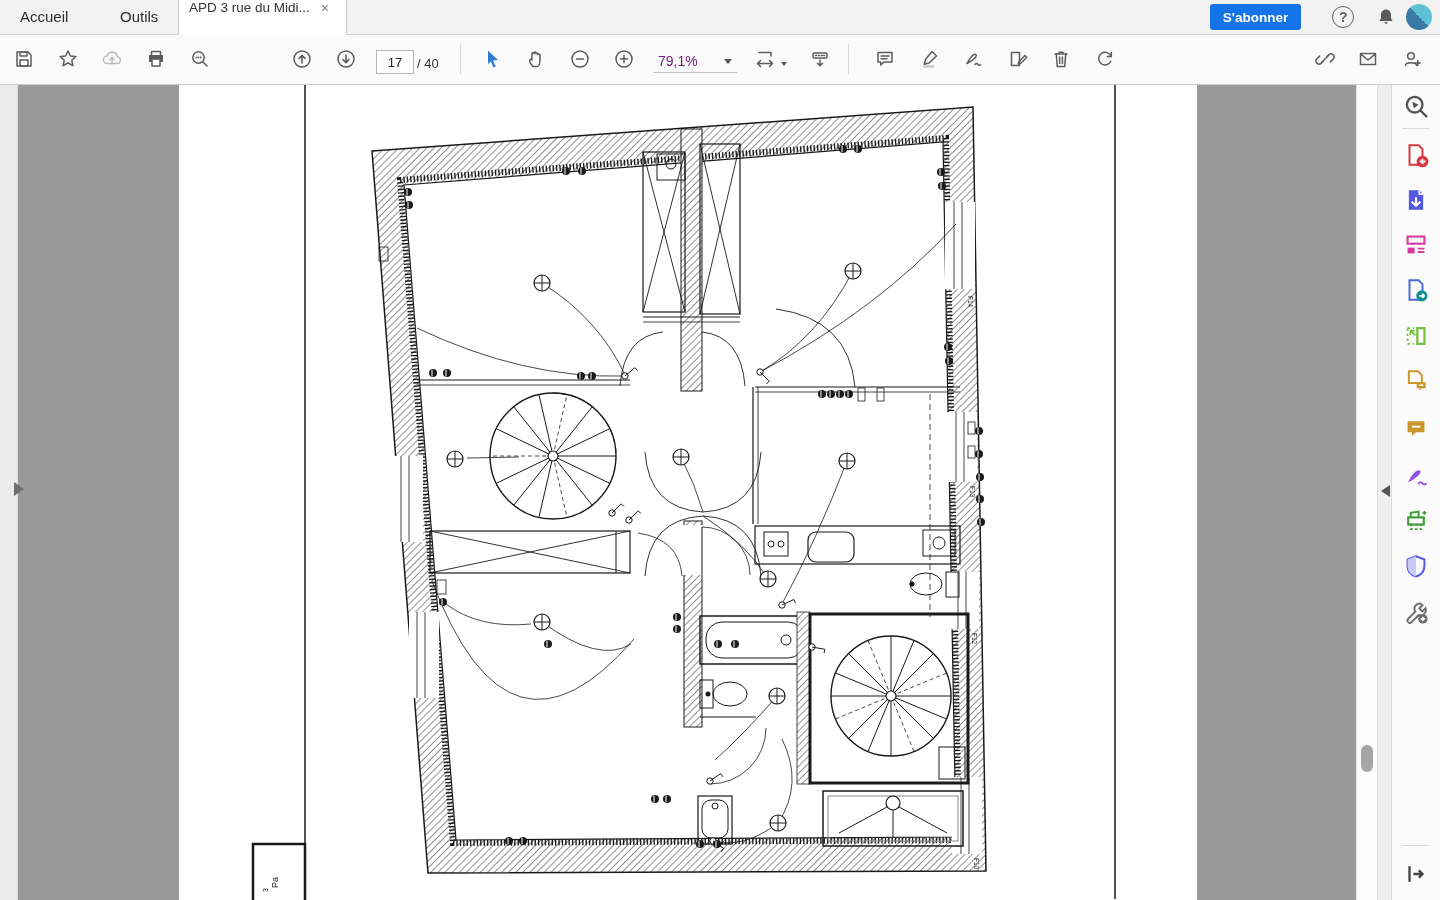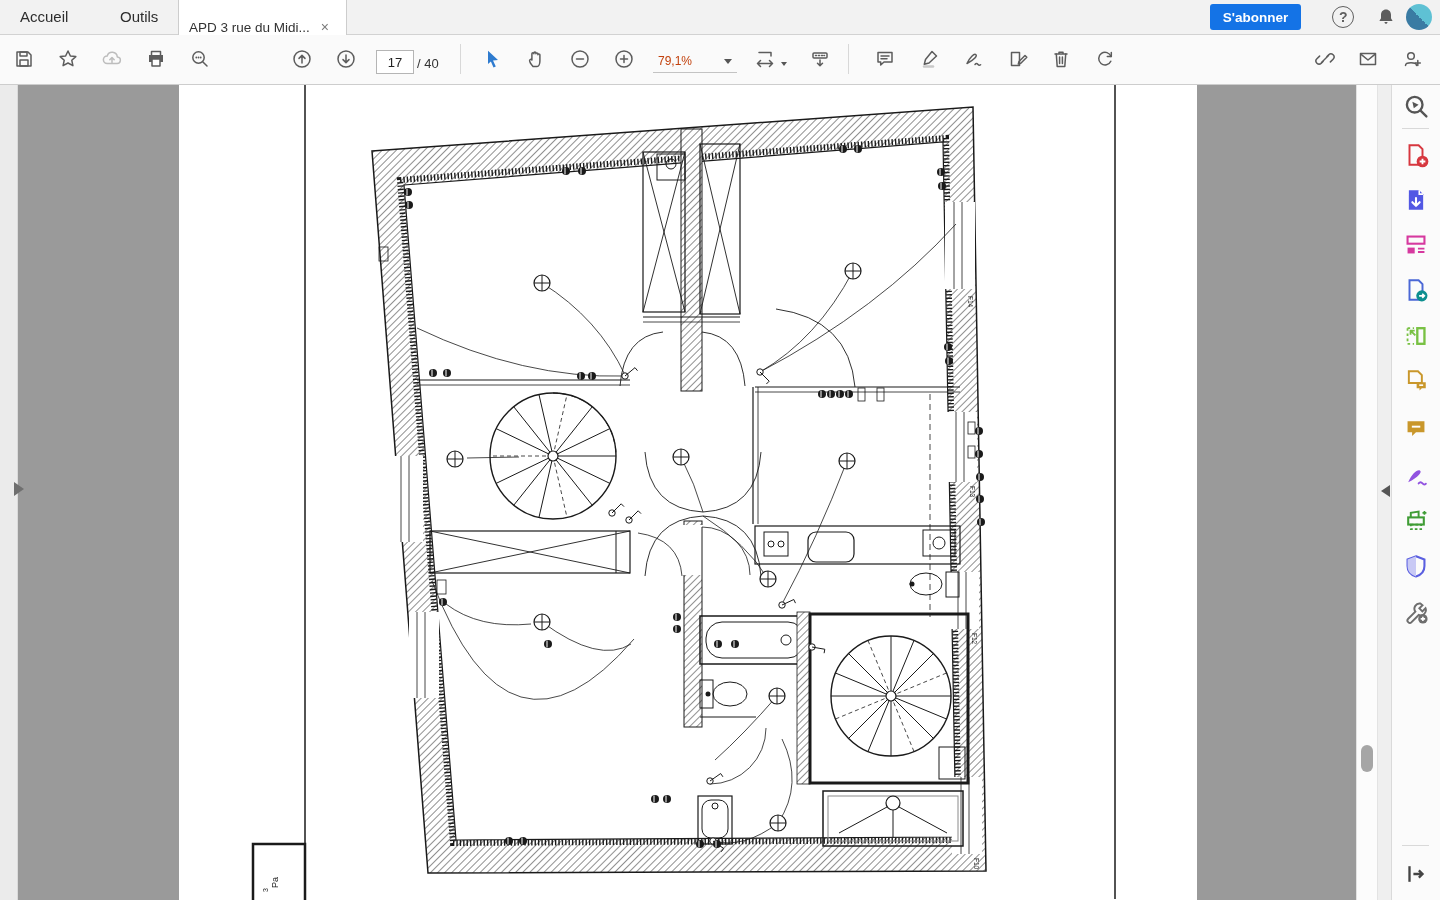--- a/index.html
+++ b/index.html
@@ -1,34 +1,34 @@
 <!DOCTYPE html>
 <html><head>
 <meta charset="utf-8">
 <style>
   html,body{margin:0;padding:0;width:1440px;height:900px;overflow:hidden;
     font-family:"Liberation Sans",sans-serif;background:#fff;-webkit-font-smoothing:antialiased}
   
   .tabbar{position:absolute;top:0;left:0;width:1440px;height:34px;background:#f2f2f2;border-bottom:1px solid #d2d2d2;z-index:5}
   .tab{position:absolute;top:0;height:34px;line-height:34px;font-size:15px;color:#2d2d2d;padding:0 20px;cursor:pointer}
-  .doc-tab{position:absolute;left:178px;top:0;width:147px;height:35px;background:#fff;border-left:1px solid #cdcdcd;border-right:1px solid #cdcdcd;font-size:13.5px;color:#333;display:flex;align-items:flex-end;gap:11px;padding:0 10px;z-index:6}
+  .doc-tab{position:absolute;left:178px;top:0;width:147px;height:35px;background:#fff;border-left:1px solid #cdcdcd;border-right:1px solid #cdcdcd;font-size:13.5px;color:#333;display:flex;align-items:flex-start;gap:11px;padding:0 10px;z-index:6}
   .doc-tab .ttl{white-space:nowrap;overflow:hidden}
   .tab-close{color:#7a7a7a;font-size:14px;cursor:pointer}
   .subscribe{position:absolute;top:4px;right:139px;width:91px;height:26px;background:#1473e6;color:#fff;border:none;border-radius:3px;font-size:13.5px;font-weight:bold;font-family:"Liberation Sans",sans-serif;cursor:pointer}
   .help-btn{position:absolute;top:6px;right:86px;width:22px;height:22px;border:1.7px solid #5f5f5f;border-radius:50%;color:#5f5f5f;font-size:14px;font-weight:bold;text-align:center;line-height:19px;background:transparent;box-sizing:border-box;cursor:pointer}
   .bell-btn{position:absolute;top:5px;right:47px;width:24px;height:24px;background:transparent;border:none;cursor:pointer}
   .avatar{position:absolute;top:4px;right:8px;width:26px;height:26px;border-radius:50%;background:linear-gradient(to bottom left,#5ec1d4 50%,#3a7ba3 50%);cursor:pointer}
   
   .toolbar{position:absolute;top:34px;left:0;width:1440px;height:50px;background:#fafafa;border-bottom:1px solid #cdcdcd;z-index:4}
   .tb{position:absolute;top:14px;width:22px;height:22px;background:transparent;border:none;padding:0;cursor:pointer}
   .sep{position:absolute;top:10px;width:1px;height:30px;background:#d8d8d8}
   .page-input{position:absolute;left:376px;top:16px;width:32px;height:20px;border:1px solid #b5b5b5;background:#fff;text-align:center;font-size:13px;color:#222;font-family:"Liberation Sans",sans-serif}
   .page-total{position:absolute;left:417px;top:22px;font-size:13px;color:#333}
   .zoom-box{position:absolute;left:653px;top:16px;width:84px;height:23px;border-bottom:1px solid #c3c3c3;display:flex;align-items:center;justify-content:space-between;padding:0 5px;box-sizing:border-box;cursor:pointer}
-  .zoom-box .zv{font-size:12px;color:#c2410c}
+  .zoom-box .zv{font-size:14px;color:#701a75}
   .caret{width:0;height:0;border-left:4px solid transparent;border-right:4px solid transparent;border-top:5px solid #555}
   .mini-caret{position:absolute;width:0;height:0;border-left:3.5px solid transparent;border-right:3.5px solid transparent;border-top:4.5px solid #555;cursor:pointer}
   svg.ic line,svg.ic path,svg.ic rect,svg.ic circle,svg.ic ellipse,svg.ic polygon{stroke:#5c5c5c;fill:none;stroke-width:1.5;stroke-linecap:round;stroke-linejoin:round}
   svg.ic .fl{fill:#5c5c5c;stroke:none}
   svg.ic.dis line,svg.ic.dis path{stroke:#bdbdbd}
   
   .docarea{position:absolute;top:84px;left:0;width:1392px;height:816px;background:#9a9a9a;overflow:hidden}
   .leftstrip{position:absolute;left:0;top:0;width:17px;height:816px;background:#ebebeb;border-right:1px solid #dadada}
   .left-expand{position:absolute;left:14px;top:398px;width:0;height:0;border-top:7px solid transparent;border-bottom:7px solid transparent;border-left:10px solid #6f6f6f;cursor:pointer}
   .page{position:absolute;left:179px;top:0;width:1018px;height:816px;background:#fff}

